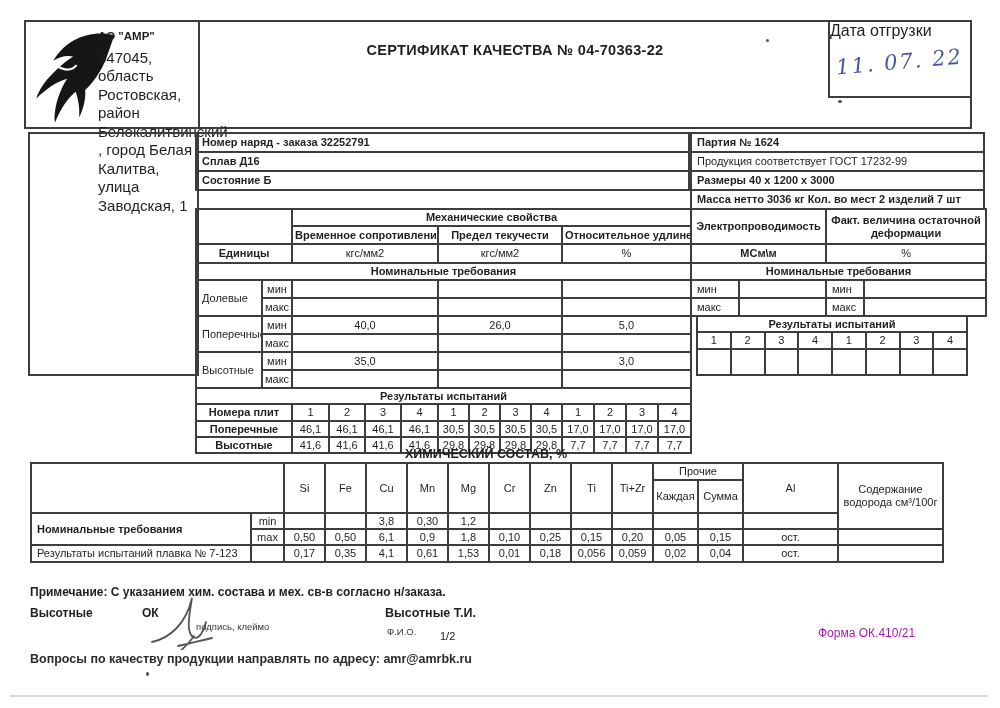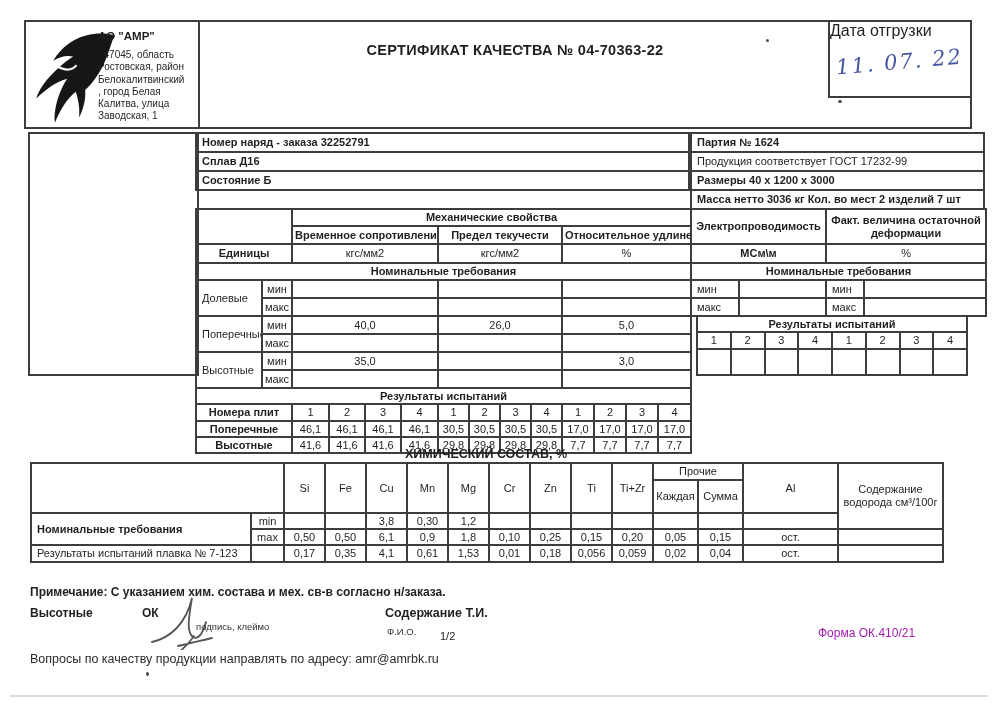--- a/index.html
+++ b/index.html
@@ -29,21 +29,21 @@
 <div class="page">
 
   <div class="abs box" style="left:24px;top:20px;width:944px;height:105px;">
 
     <div class="abs" style="left:0;top:0;width:172px;height:105px;border-right:2px solid #3d3d3d;">
       <svg class="abs" style="left:2px;top:8px;" width="92" height="96" viewBox="0 0 100 112">
         <path d="M97 6 C82 2 64 4 50 12 C38 19 30 28 26 36 C33 31 42 29 49 31 C38 38 24 50 14 64 C10 70 7 76 6 80 C16 70 30 60 42 57 C36 66 30 80 28 94 C27 100 27 105 28 108 C33 94 42 80 52 72 C55 80 57 92 56 102 C61 92 64 80 63 70 C72 62 82 48 88 32 Z" fill="#161616"></path>
         <path d="M30 42 C40 48 48 47 53 41" stroke="#f4f4f4" stroke-width="2.5" fill="none"></path>
       </svg>
       <div class="abs b" style="left:72px;top:8px;font-size:11.5px;">АО "АМР"</div>
-      <div class="abs" style="left:72px;top:27px;width:98px;font-size:10px;line-height:1.23;">
+      <div class="abs" style="left:72px;top:27px;width:98px;font-size:15px;line-height:1.23;">
         <div>347045, область</div>
         <div>Ростовская, район</div>
         <div>Белокалитвинский</div>
         <div>, город Белая</div>
         <div>Калитва, улица</div>
         <div>Заводская, 1</div>
       </div>
     </div>
 
     <div class="abs title" style="left:172px;top:20px;width:634px;text-align:center;">СЕРТИФИКАТ КАЧЕСТВА № 04-70363-22</div>
@@ -381,27 +381,27 @@
   <div class="abs b" style="left:30px;top:585px;font-size:12px;">Примечание: С указанием хим. состава и мех. св-в согласно н/заказа.</div>
 
   <div class="abs b" style="left:30px;top:606px;font-size:12px;">Высотные</div>
   <div class="abs b" style="left:142px;top:606px;font-size:12px;">ОК</div>
 
   <svg class="abs" style="left:148px;top:590px;" width="110" height="60" viewBox="0 0 110 60">
     <path d="M4 52 C22 48 38 34 44 8 C41 26 38 42 45 47 C51 51 56 40 58 32 M30 56 C44 53 55 50 64 48 M46 46 C42 52 36 58 30 63" stroke="#555" stroke-width="1.8" fill="none" stroke-linecap="round"></path>
   </svg>
   <div class="abs cap" style="left:196px;top:621px;">подпись, клеймо</div>
 
-  <div class="abs b" style="left:385px;top:606px;font-size:12.5px;">Содержание Т.И.</div>
+  <div class="abs b" style="left:385px;top:606px;font-size:12.5px;">Высотные Т.И.</div>
   <div class="abs cap" style="left:387px;top:626px;">Ф.И.О.</div>
 
   <div class="abs" style="left:440px;top:630px;font-size:11px;">1/2</div>
   <div class="abs" style="left:818px;top:626px;font-size:12px;color:#a21caf;">Форма ОК.410/21</div>
 
-  <div class="abs" style="left:30px;top:652px;font-size:12.5px;color:#2b2b2b;">Вопросы по качеству продукции направлять по адресу: amr@amrbk.ru</div>
+  <div class="abs" style="left:30px;top:652px;font-size:12.5px;color:#2b2b2b;font-weight:bold;">Вопросы по качеству продукции направлять по адресу: amr@amrbk.ru</div>
 
   <div class="speck" style="left:520px;top:47px;width:3px;height:3px;"></div>
   <div class="speck" style="left:766px;top:39px;width:3px;height:3px;"></div>
   <div class="speck" style="left:838px;top:100px;width:4px;height:3px;"></div>
   <div class="speck" style="left:146px;top:672px;width:3px;height:4px;"></div>
   <div class="scan-edge"></div>
 
 </div>
 
 </body></html>

